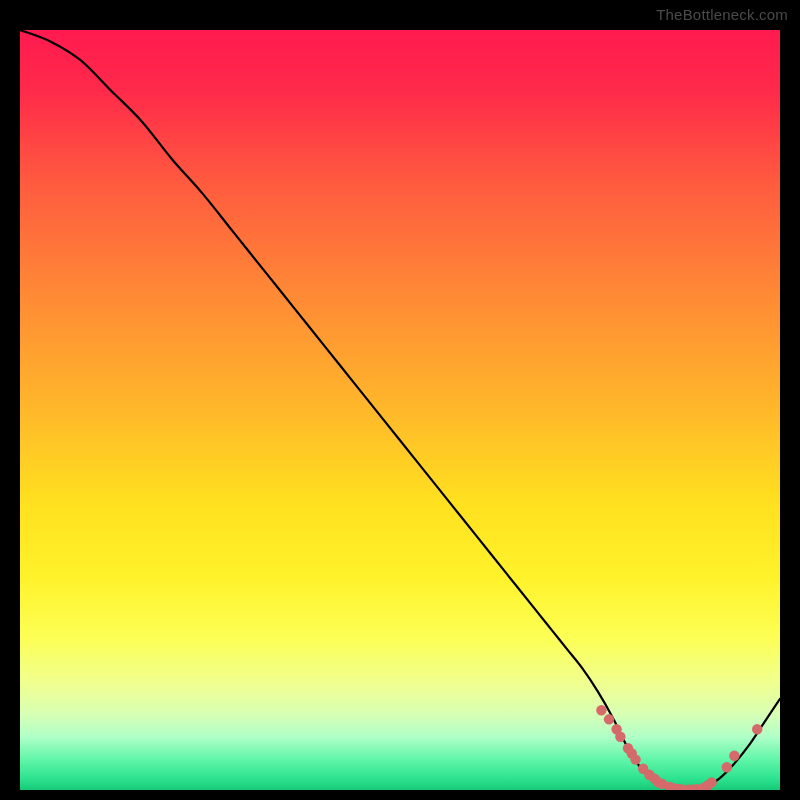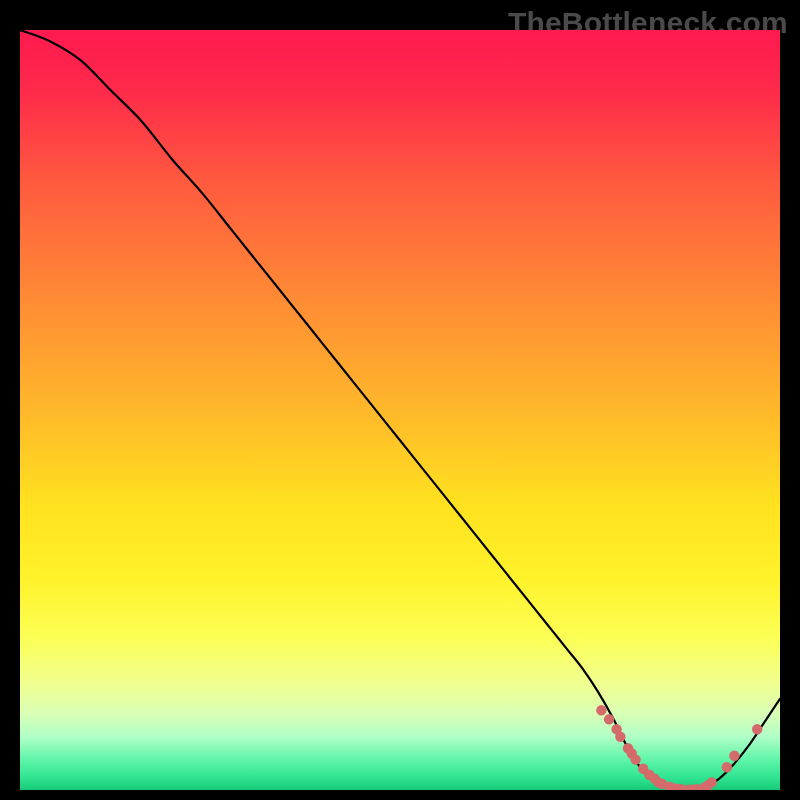--- a/index.html
+++ b/index.html
@@ -8,22 +8,22 @@
     position: relative;
     width: 800px;
     height: 800px;
     background: #000;
   }
   .watermark {
     position: absolute;
     top: 6px;
     right: 12px;
     font-family: Arial, Helvetica, sans-serif;
-    font-size: 30px;
-    font-weight: 700;
+    font-size: 15px;
+    font-weight: 400;
     color: #4a4a4a;
     letter-spacing: 0.2px;
     user-select: none;
   }
   .plot {
     position: absolute;
     left: 20px;
     top: 30px;
     width: 760px;
     height: 760px;

